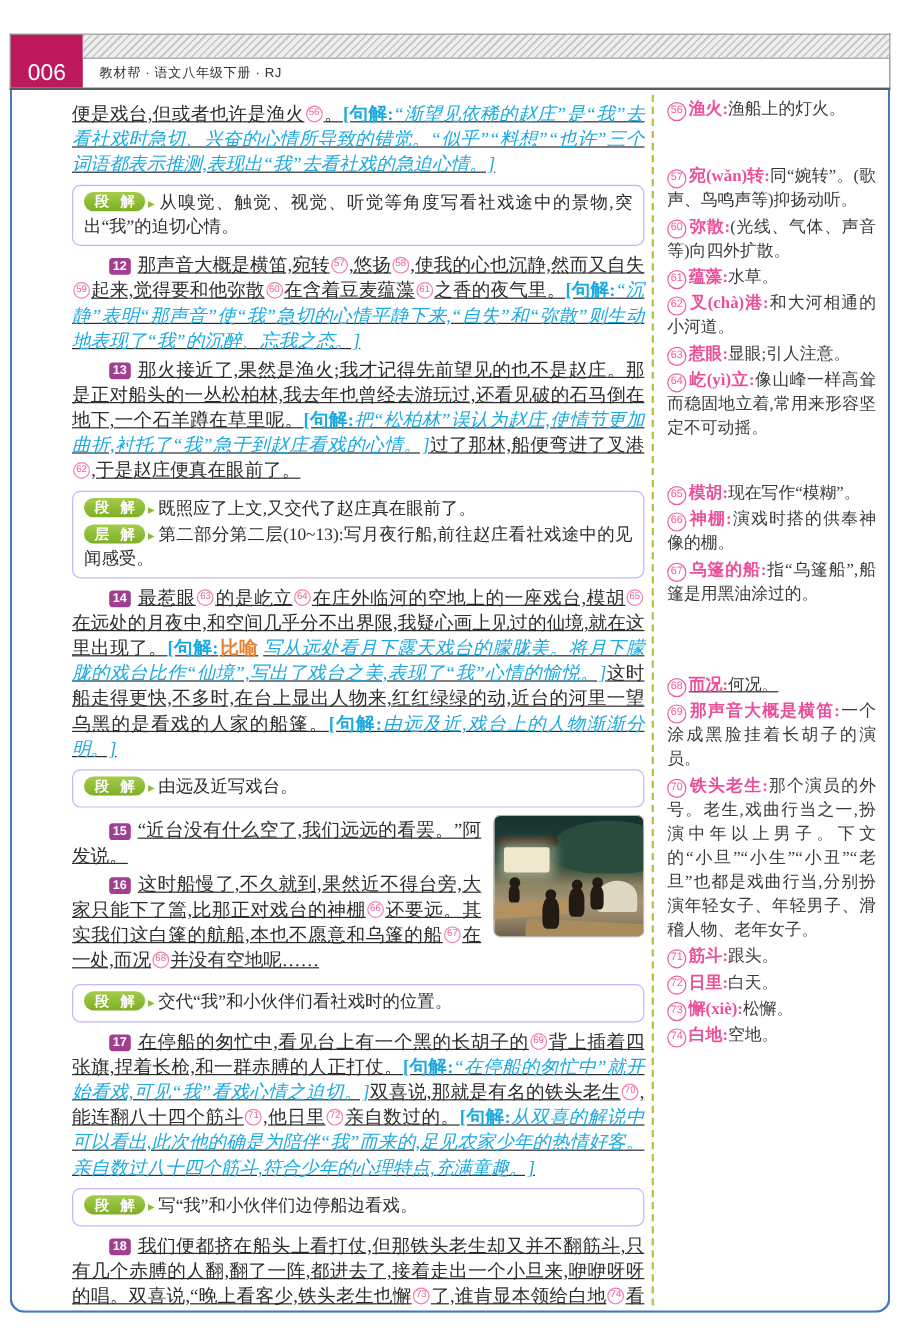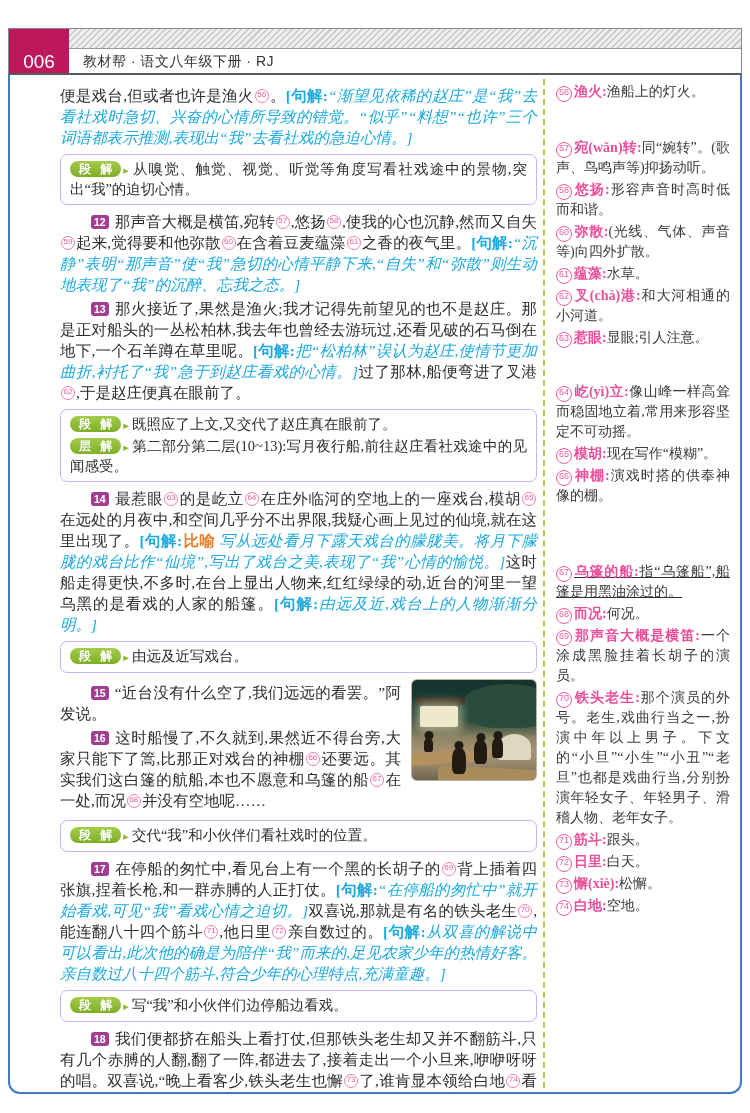--- a/index.html
+++ b/index.html
@@ -6,28 +6,28 @@
   body{width:750px;height:1113px;position:relative;font-family:"Liberation Serif","DejaVu Serif",serif;color:#2d2d2d;}
   .page{position:absolute;left:8px;top:28px;width:734px;}
   
   .header{display:flex;border:1px solid #8a8a8a;border-bottom:2px solid #5a5a5a;}
   .pageno{width:60px;height:44px;background:#be185d;color:#fff;display:flex;align-items:flex-end;justify-content:center;
           font:19px "Liberation Sans",sans-serif;padding-bottom:0;box-sizing:border-box;}
   .hright{flex:1;display:flex;flex-direction:column;}
   .hatch{height:19px;border-bottom:1px solid #9a9a9a;
          background:repeating-linear-gradient(135deg,#c9c9c9 0px,#c9c9c9 1.5px,#eeeeee 1.5px,#eeeeee 4.5px);}
   .htitle{height:24px;line-height:24px;padding-left:14px;font-family:"Liberation Sans","DejaVu Sans",sans-serif;
-          font-size:14px;color:#333;letter-spacing:.5px;}
+          font-size:11px;color:#333;letter-spacing:.5px;}
   
   .bodybox{border:2px solid #4379bd;border-top:none;border-radius:0 0 12px 12px;height:1019px;display:flex;overflow:hidden;box-sizing:border-box;background:#fff;}
   .main{width:533px;box-sizing:border-box;padding:7px 6px 0 50px;font-size:15.5px;line-height:21px;}
   .sep{width:0;border-left:2px dashed #b5c83e;margin:4px 0;}
   .aside{flex:1;box-sizing:border-box;padding:7px 10px 0 11px;font-size:14px;line-height:20px;}
   
-  .para{margin:3px 0;text-indent:2em;text-align:justify;}
+  .para{margin:3px 0;text-indent:2em;text-align:justify;text-decoration:underline;}
   .para.noind{text-indent:0;}
   .pnum{display:inline-block;background:#a23e92;color:#fff;font:bold 10.5px/14px "Liberation Sans",sans-serif;
         padding:0 3px;border-radius:3px;margin-right:6px;text-indent:0;vertical-align:1px;}
   .supref{display:inline-block;width:12px;height:12px;line-height:11px;border:1px solid #f080b0;border-radius:50%;
           font:8px "Liberation Sans",sans-serif;text-align:center;color:#ee5c9e;vertical-align:4px;margin:0 1px;text-indent:0;}
   .jlabel{color:#1ba9e0;font-weight:bold;}
   .jie{color:#1ba9e0;font-style:italic;}
   .tag{color:#e8802d;font-weight:bold;margin:0 4px 0 1px;}
   .jiebox{border:1px solid #c4b5fd;border-radius:7px;padding:3px 9px;margin:6px 0;}
   .jrow{line-height:19px;font-size:14.5px;text-align:justify;margin:2px 0;}
@@ -110,21 +110,20 @@
         <p class="para"><span class="pnum">17</span><span class="txt">在停船的匆忙中,看见台上有一个黑的长胡子的</span><span class="supref">69</span><span class="txt">背上插着四张旗,捏着长枪,和一群赤膊的人正打仗。</span><span class="jlabel">[句解:</span><span class="jie">“在停船的匆忙中”就开始看戏,可见“我”看戏心情之迫切。]</span><span class="txt">双喜说,那就是有名的铁头老生</span><span class="supref">70</span><span class="txt">,能连翻八十四个筋斗</span><span class="supref">71</span><span class="txt">,他日里</span><span class="supref">72</span><span class="txt">亲自数过的。</span><span class="jlabel">[句解:</span><span class="jie">从双喜的解说中可以看出,此次他的确是为陪伴“我”而来的,足见农家少年的热情好客。亲自数过八十四个筋斗,符合少年的心理特点,充满童趣。]</span></p>
         <div class="jiebox">
           <div class="jrow"><span class="jbadge">段 解</span><span class="jarrow">▸</span><span class="jtext">写“我”和小伙伴们边停船边看戏。</span></div>
         </div>
         <p class="para"><span class="pnum">18</span><span class="txt">我们便都挤在船头上看打仗,但那铁头老生却又并不翻筋斗,只有几个赤膊的人翻,翻了一阵,都进去了,接着走出一个小旦来,咿咿呀呀的唱。双喜说,“晚上看客少,铁头老生也懈</span><span class="supref">73</span><span class="txt">了,谁肯显本领给白地</span><span class="supref">74</span><span class="txt">看呢?”</span><span class="jlabel">[句解:</span><span class="tag">语言描写</span><span class="jie">双喜担心“我”因为铁头老生不翻筋斗而失望,所以向“我”解释,表现了双喜的热情、善解人意。]</span></p>
       </div>
     <div class="sep"></div>
     <div class="aside" id="aside-col">
         <div class="note"><span class="nnum">56</span><span class="nterm">渔火:</span><span class="ndef">渔船上的灯火。</span></div>
         <div class="note"><span class="nnum">57</span><span class="nterm">宛(wǎn)转:</span><span class="ndef">同“婉转”。(歌声、鸟鸣声等)抑扬动听。</span></div>
-        <div class="note"><span class="nnum">58</span><span class="nterm">悠扬:</span><span class="ndef">形容声音时高时低而和谐。</span></div>
         <div class="note"><span class="nnum">60</span><span class="nterm">弥散:</span><span class="ndef">(光线、气体、声音等)向四外扩散。</span></div>
         <div class="note"><span class="nnum">61</span><span class="nterm">蕴藻:</span><span class="ndef">水草。</span></div>
         <div class="note"><span class="nnum">62</span><span class="nterm">叉(chà)港:</span><span class="ndef">和大河相通的小河道。</span></div>
         <div class="note"><span class="nnum">63</span><span class="nterm">惹眼:</span><span class="ndef">显眼;引人注意。</span></div>
         <div class="note"><span class="nnum">64</span><span class="nterm">屹(yì)立:</span><span class="ndef">像山峰一样高耸而稳固地立着,常用来形容坚定不可动摇。</span></div>
         <div class="note"><span class="nnum">65</span><span class="nterm">模胡:</span><span class="ndef">现在写作“模糊”。</span></div>
         <div class="note"><span class="nnum">66</span><span class="nterm">神棚:</span><span class="ndef">演戏时搭的供奉神像的棚。</span></div>
         <div class="note"><span class="nnum">67</span><span class="nterm">乌篷的船:</span><span class="ndef">指“乌篷船”,船篷是用黑油涂过的。</span></div>
         <div class="note"><span class="nnum">68</span><span class="nterm">而况:</span><span class="ndef">何况。</span></div>
         <div class="note"><span class="nnum">69</span><span class="nterm">那声音大概是横笛:</span><span class="ndef">一个涂成黑脸挂着长胡子的演员。</span></div>

